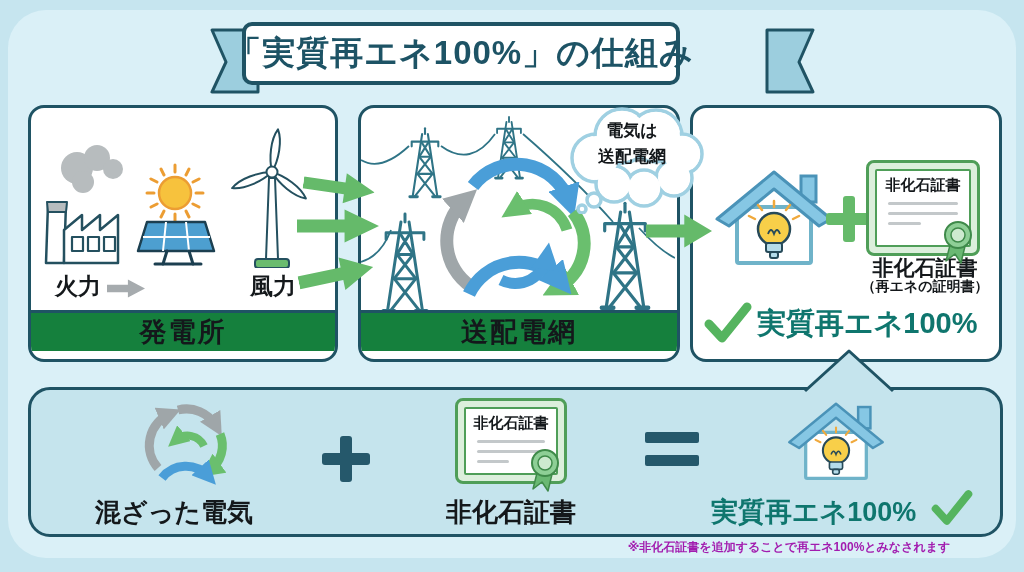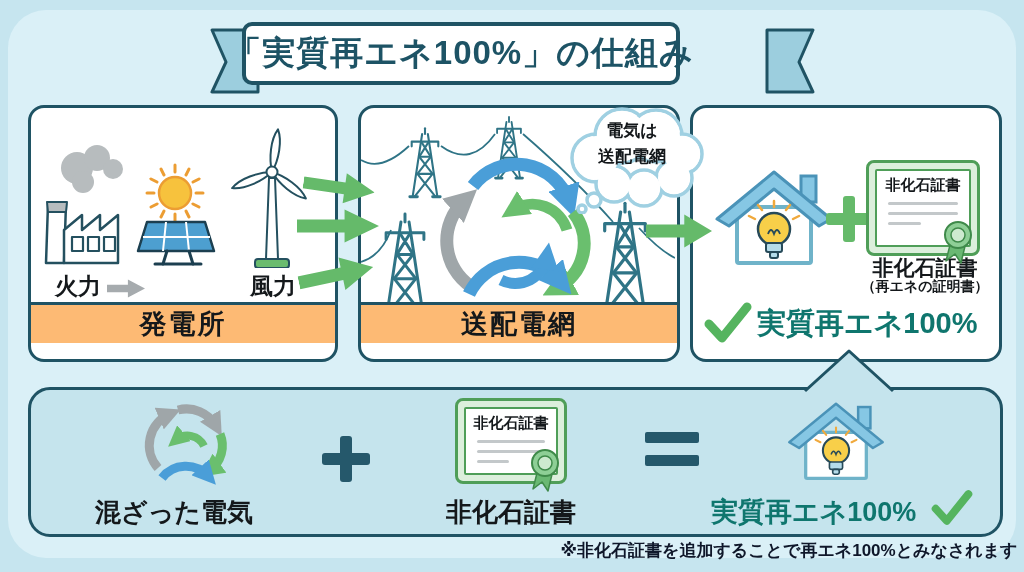--- a/index.html
+++ b/index.html
@@ -18,21 +18,21 @@
     display:flex;align-items:center;justify-content:center;z-index:4;
   }
   .banner-title{font-size:33px;font-weight:800;color:#1d5365;letter-spacing:1px;white-space:nowrap;}
   .ribbon-tail{z-index:3;}
   
   .box{
     background:#ffffff;border:3px solid #1f5364;border-radius:16px;
     box-sizing:border-box;overflow:hidden;z-index:2;
   }
   .box-label{
-    position:absolute;left:0;right:0;bottom:16px;height:38px;background:#fdba74;
+    position:absolute;left:0;right:0;bottom:8px;height:38px;background:#15803d;
     border-top:3px solid #1f5364;display:flex;align-items:center;justify-content:center;
     font-size:27px;font-weight:800;color:#14181b;letter-spacing:2px;
   }
   .item-label{position:absolute;text-align:center;font-size:23px;font-weight:800;color:#14181b;white-space:nowrap;}
   
   .flow-arrow{
     clip-path:polygon(0% 32%, 58% 32%, 58% 4%, 100% 50%, 58% 96%, 58% 68%, 0% 68%);
     background:#65ba6a;z-index:5;
   }
   .gray-arrow{
@@ -60,21 +60,21 @@
   .cert-seal{position:absolute;right:-2px;bottom:-12px;}
   .caption{position:absolute;text-align:center;font-weight:800;color:#14181b;white-space:nowrap;}
   
   .equation-box{
     left:28px;top:387px;width:975px;height:150px;background:#c5e4ed;
     border:3px solid #1f5364;border-radius:22px;box-sizing:border-box;z-index:2;
   }
   .result-text{font-weight:800;color:#0f766e;white-space:nowrap;}
   .footnote{
     left:560px;top:539px;width:458px;text-align:center;
-    font-size:17px;font-weight:800;color:#0f172a;z-index:4;white-space:nowrap;
+    font-size:12px;font-weight:800;color:#a21caf;z-index:4;white-space:nowrap;
   }
 </style>
 </head>
 <body>
 
 <div class="abs panel-bg"></div>
 
 <svg class="abs ribbon-tail" style="left:204px;top:26px;" width="56" height="70" viewBox="0 0 56 70">
   <path d="M54,4 L8,4 L22,36 L8,66 L54,66 Z" fill="#9ccede" stroke="#1f5364" stroke-width="3" stroke-linejoin="round"></path>
 </svg>

